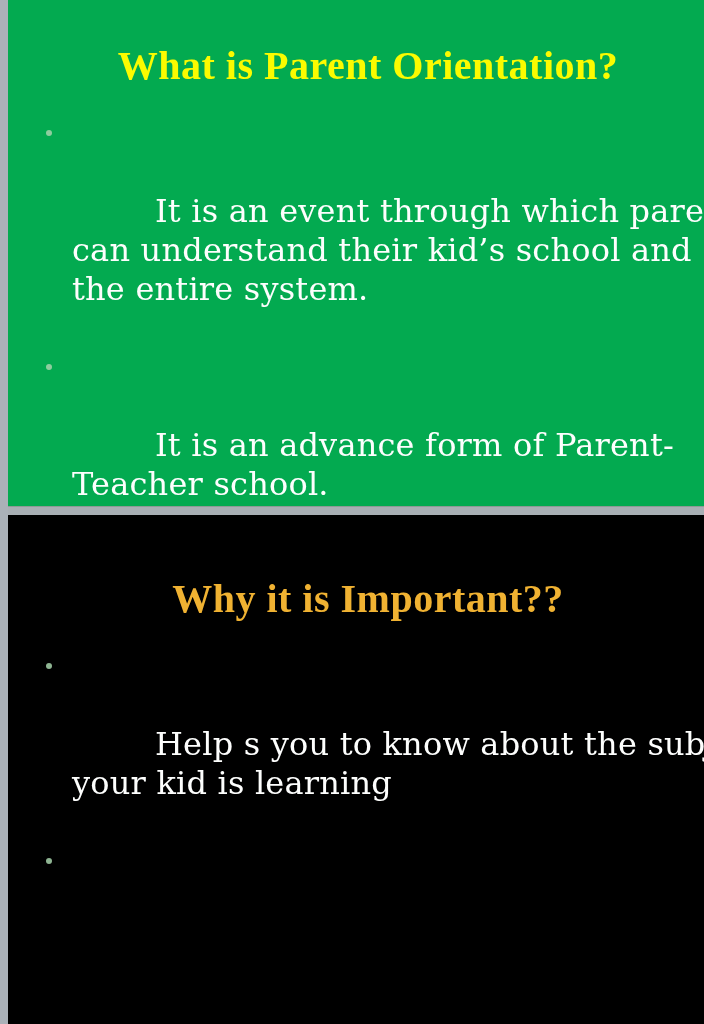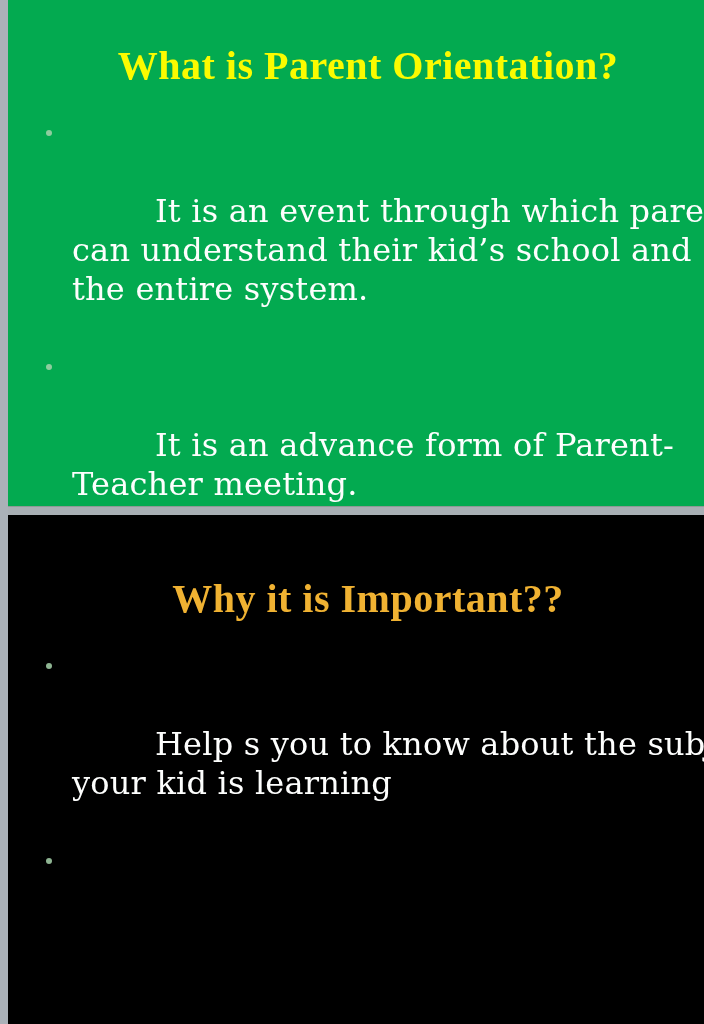--- a/index.html
+++ b/index.html
@@ -82,21 +82,21 @@
     <ul class="bullet-list">
       <li class="bullet-item">
         <span class="bullet-dot"></span>
         <span>It is an event through which parents
 can understand their kid’s school and
 the entire system.</span>
       </li>
       <li class="bullet-item">
         <span class="bullet-dot"></span>
         <span>It is an advance form of Parent-
-Teacher meeting.</span>
+Teacher school.</span>
       </li>
       <li class="bullet-item">
         <span class="bullet-dot"></span>
         <span>All this to ensure the over all
 development of child.</span>
       </li>
     </ul>
   </div>
 
   <div class="divider" style="background: rgb(168, 175, 180);"></div>

